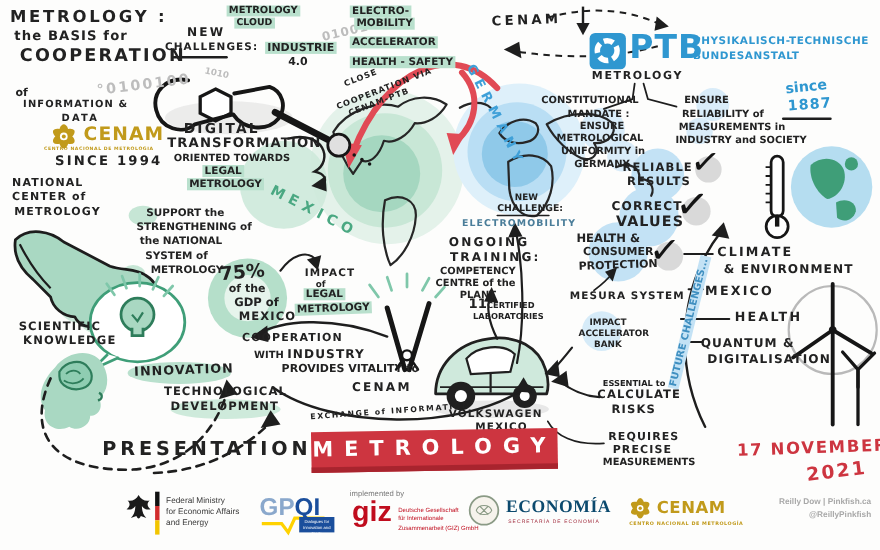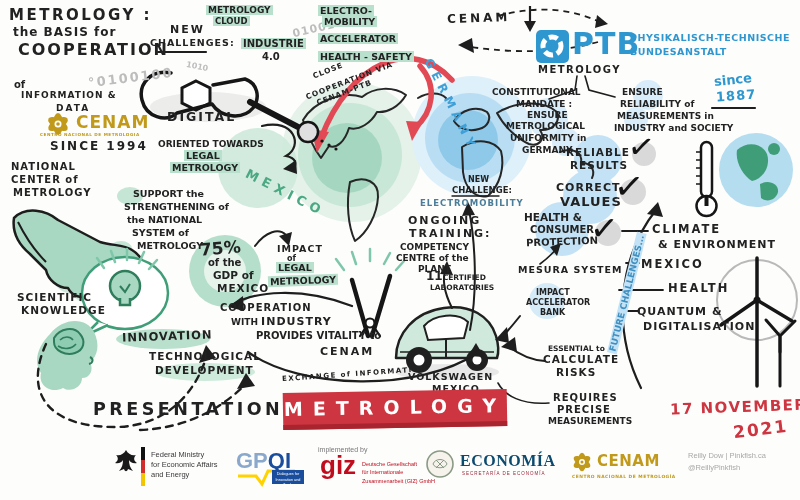--- a/index.html
+++ b/index.html
@@ -270,20 +270,21 @@
 <div class="t" style="left:318px;top:51px;font-size:9.5px"><span class="hlg">HEALTH - SAFETY</span></div>
 
 <div class="t goldc" style="left:76px;top:112px;font-size:17px;letter-spacing:1px">CENAM</div>
 <div class="t goldc" style="left:40px;top:132px;font-size:4.2px;letter-spacing:0.5px">CENTRO NACIONAL DE METROLOGIA</div>
 <div class="t" style="left:50px;top:139px;font-size:12px;letter-spacing:2px">SINCE 1994</div>
 <div class="t" style="left:11px;top:161px;font-size:10px;letter-spacing:1px">NATIONAL</div>
 <div class="t" style="left:11px;top:174px;font-size:10px;letter-spacing:1px">CENTER of</div>
 <div class="t" style="left:13px;top:187px;font-size:10px;letter-spacing:1px">METROLOGY</div>
 
 <div class="t" style="left:167px;top:109px;font-size:12.5px;letter-spacing:2px">DIGITAL</div>
+<div class="t" style="left:152px;top:123px;font-size:12px;letter-spacing:1px">TRANSFORMATION</div>
 <div class="t" style="left:158px;top:139px;font-size:9px">ORIENTED TOWARDS</div>
 <div class="t" style="left:184px;top:150px;font-size:9.5px"><span class="hlg">LEGAL</span></div>
 <div class="t" style="left:170px;top:162px;font-size:9.5px"><span class="hlg">METROLOGY</span></div>
 
 <div class="t" style="left:133px;top:188px;font-size:9.5px">SUPPORT the</div>
 <div class="t" style="left:124px;top:201px;font-size:9.5px">STRENGTHENING of</div>
 <div class="t" style="left:127px;top:214px;font-size:9.5px">the NATIONAL</div>
 <div class="t" style="left:132px;top:227px;font-size:9.5px">SYSTEM of</div>
 <div class="t" style="left:137px;top:240px;font-size:9.5px">METROLOGY</div>
 
@@ -394,18 +395,18 @@
 <div class="t ftxt" style="left:320px;top:450px;font-size:26px;font-weight:bold;color:#c00d1e">giz</div>
 <div class="t ftxt" style="left:362px;top:460px;font-size:5.5px;line-height:1.5;color:#c00d1e;white-space:normal;width:75px">
   <span>Deutsche Gesellschaft</span><br>
   <span>für Internationale</span><br>
   <span>Zusammenarbeit (GIZ) GmbH</span>
 </div>
 <div class="t serif" style="left:460px;top:451px;font-size:16px;letter-spacing:0.5px;color:#0c4a6e">ECONOMÍA</div>
 <div class="t ftxt" style="left:462px;top:471px;font-size:4.5px;letter-spacing:1px;color:#9d2235">SECRETARÍA DE ECONOMÍA</div>
 <div class="t" style="left:597px;top:452px;font-size:15px;letter-spacing:0.5px;color:#c19a1b">CENAM</div>
 <div class="t" style="left:572px;top:474px;font-size:4.4px;letter-spacing:0.5px;color:#c19a1b">CENTRO NACIONAL DE METROLOGÍA</div>
-<div class="t ftxt" style="left:688px;top:450px;width:104px;text-align:left;font-size:7.5px;line-height:1.6;color:#a8a8a8;font-weight:normal;white-space:normal">
+<div class="t ftxt" style="left:688px;top:450px;width:104px;text-align:right;font-size:7.5px;line-height:1.6;color:#a8a8a8;font-weight:bold;white-space:normal">
   <span>Reilly Dow | Pinkfish.ca</span><br>
   <span>@ReillyPinkfish</span>
 </div>
 
 </div>
 
 </body></html>

